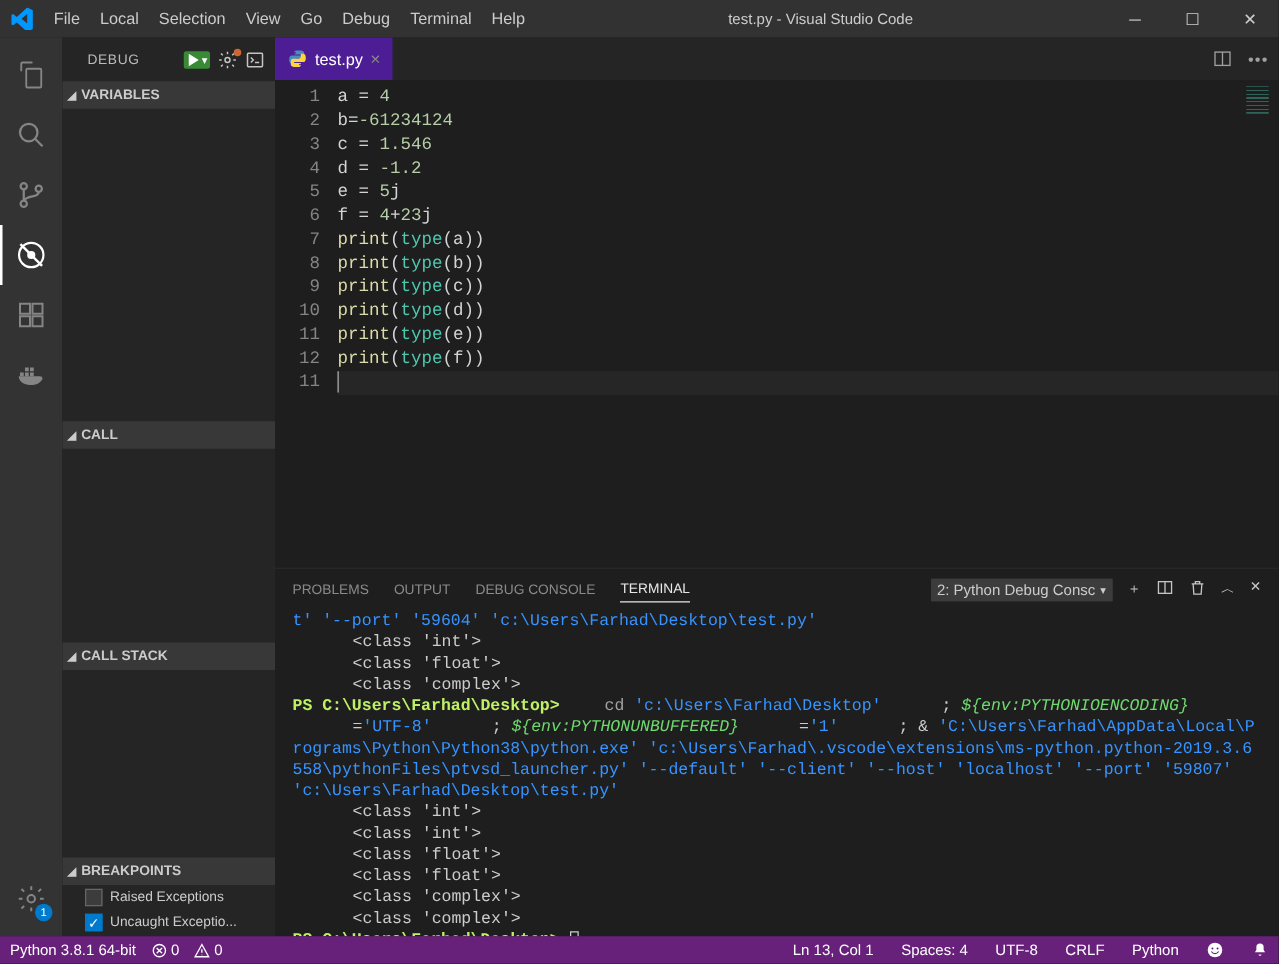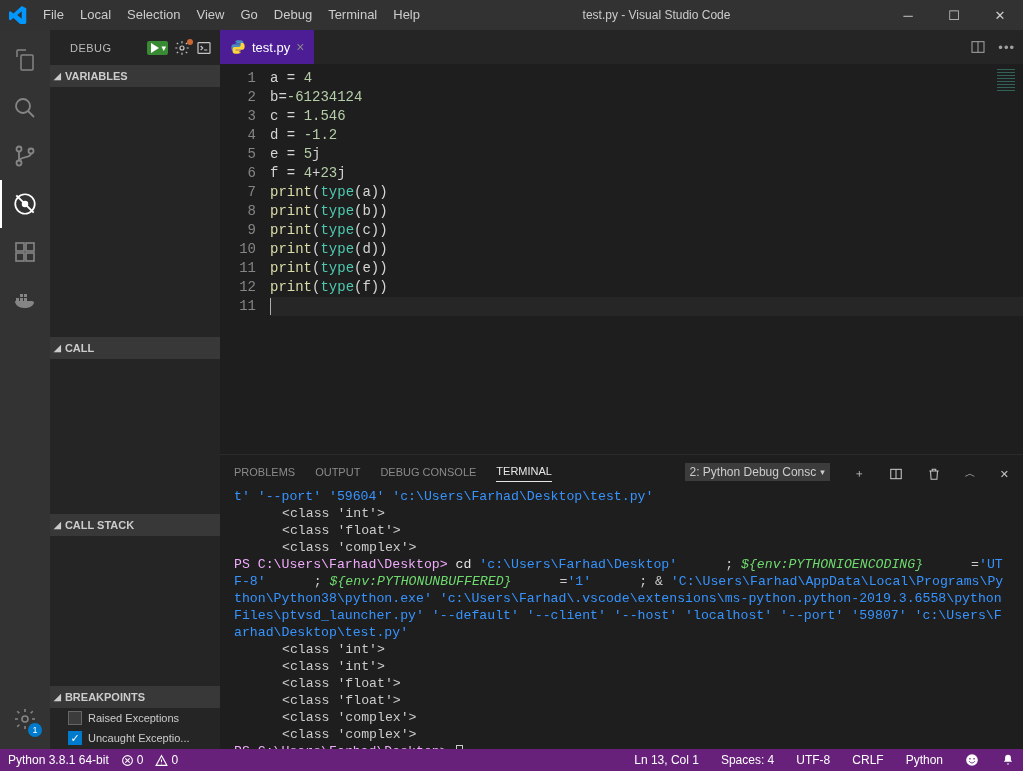--- a/index.html
+++ b/index.html
@@ -61,28 +61,28 @@
   .tok-fn { color: #dcdcaa; }
   .tok-builtin { color: #4ec9b0; }
   .tok-par { color: #d4d4d4; }
   .minimap-hint { position:absolute; top:4px; right:8px; width:18px; height:22px; opacity:0.4; background: repeating-linear-gradient(0deg,#4ec9b0 0 1px, transparent 1px 3px); }
   
   
   .panel { height: 295px; background: #1e1e1e; border-top: 1px solid #2b2b2b; display: flex; flex-direction: column; }
   .panel-tabs { height: 33px; display: flex; align-items: center; padding: 0 14px; gap: 20px; font-size: 11px; color: #8a8a8a; }
   .panel-tabs .pt { cursor: default; }
   .panel-tabs .pt.active { color: #e7e7e7; border-bottom: 1px solid #e7e7e7; padding-bottom: 4px; margin-top: 4px; }
-  .panel-tabs .pt-right { margin-left: auto; display: flex; align-items: flex-end; gap: 24px; color: #c5c5c5; }
+  .panel-tabs .pt-right { margin-left: auto; display: flex; align-items: flex-start; gap: 12px; color: #c5c5c5; }
   .pt-select { background: #3c3c3c; color: #cccccc; border: 1px solid #3c3c3c; font-size: 12px; padding: 1px 4px; display:flex; align-items:center; gap:4px; }
   .terminal { flex: 1; font-family: Consolas, "Courier New", monospace; font-size: 13.2px; line-height: 17px; padding: 0 14px 4px 14px; overflow: hidden; white-space: pre-wrap; word-break: break-all; }
   .t-cyan { color: #3794ff; }
   .t-white { color: #cccccc; margin-left: 48px; }
-  .t-yellow { color: #e5e5e5; }
+  .t-yellow { color: #a3a3a3; margin-left: 28px; }
   .t-env { color: #6eda6e; font-style: italic; }
-  .t-prompt { color: #f0abfc; }
+  .t-prompt { color: #bef264; font-weight: bold; }
   .t-cursor-box { display:inline-block; width:7px; height:14px; border:1px solid #cccccc; vertical-align:middle; }
   
   
   .status-bar { height: 22px; background: #68217a; color: #ffffff; display: flex; align-items: center; font-size: 12px; padding: 0 8px; }
   .status-bar .sb-left { display: flex; gap: 12px; align-items: center; }
   .status-bar .sb-right { margin-left: auto; display: flex; gap: 22px; align-items: center; }
   .sb-ico { display:inline-flex; align-items:center; gap:3px; }
 
   svg { display: block; }
 </style>

